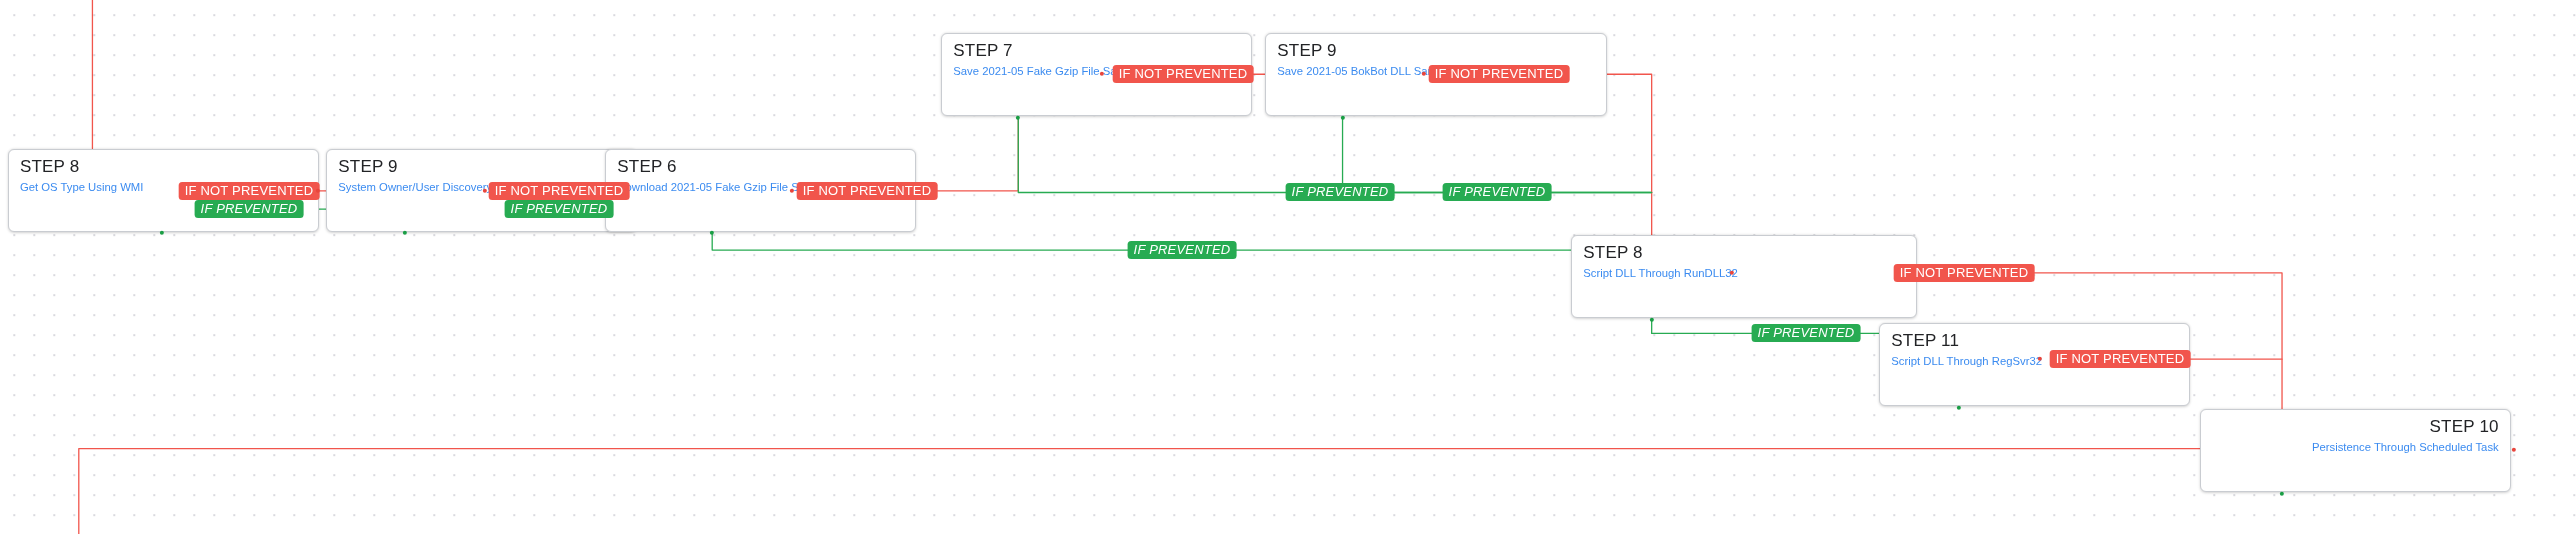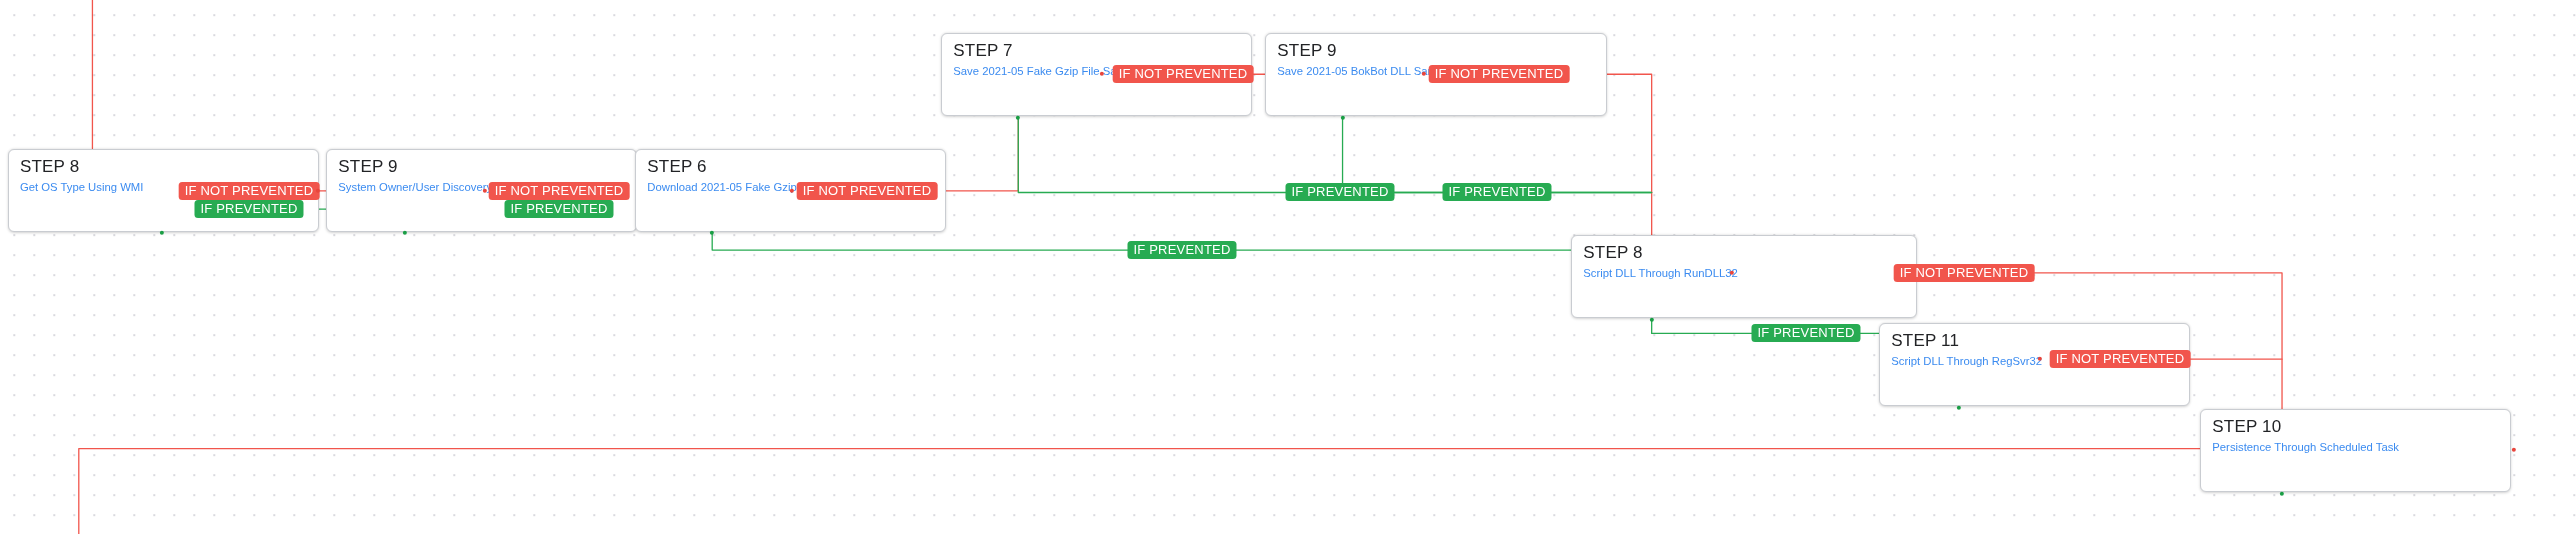--- a/index.html
+++ b/index.html
@@ -41,21 +41,21 @@
     border-radius:3.5px;
     color:#ffffff;
     font-size:13px;
     letter-spacing:0.2px;
     line-height:9.5px;
     padding:4.3px 6px 4.3px 6px;
     white-space:nowrap;
     box-sizing:border-box;
   }
   .badge.neg{background:#f1554c;}
-  .badge.pos{background:#27ab52;}
+  .badge.pos{background:#27ab52;font-style:italic;}
 
   .dot{position:absolute;width:4.3px;height:4.3px;border-radius:50%;transform:translate(-50%,-50%);}
   .dot.neg{background:#e8453c;}
   .dot.pos{background:#1a9e45;}
 </style>
 </head>
 <body>
 
 <div id="canvas">
 
@@ -79,41 +79,41 @@
 
   <div id="node-layer">
       <div class="node" style="left: 7.6px; top: 149px; width: 311px; min-height: 83px;">
         <div class="step">STEP 8</div>
         <div class="title">Get OS Type Using WMI</div>
       </div>
       <div class="node" style="left: 326px; top: 149px; width: 311px; min-height: 83px;">
         <div class="step">STEP 9</div>
         <div class="title">System Owner/User Discovery Script</div>
       </div>
-      <div class="node" style="left: 635px; top: 149px; width: 311px; min-height: 83px;">
+      <div class="node" style="left: 605px; top: 149px; width: 311px; min-height: 83px;">
         <div class="step">STEP 6</div>
         <div class="title">Download 2021-05 Fake Gzip File Sample to Memory</div>
       </div>
       <div class="node" style="left: 941px; top: 33px; width: 311px; min-height: 83px;">
         <div class="step">STEP 7</div>
         <div class="title">Save 2021-05 Fake Gzip File Sample to File System</div>
       </div>
       <div class="node" style="left: 1265px; top: 33px; width: 342px; min-height: 83px;">
         <div class="step">STEP 9</div>
         <div class="title">Save 2021-05 BokBot DLL Sample to File System</div>
       </div>
       <div class="node" style="left: 1571px; top: 235px; width: 346px; min-height: 83px;">
         <div class="step">STEP 8</div>
         <div class="title">Script DLL Through RunDLL32</div>
       </div>
       <div class="node" style="left: 1879px; top: 323px; width: 311px; min-height: 83px;">
         <div class="step">STEP 11</div>
         <div class="title">Script DLL Through RegSvr32</div>
       </div>
-      <div class="node" style="left: 2200px; top: 409px; width: 311px; min-height: 83px;">
+      <div class="node" style="left: 2200px; top: 409px; width: 311px; min-height: 83px; text-align: right;">
         <div class="step">STEP 10</div>
         <div class="title">Persistence Through Scheduled Task</div>
       </div>
     </div>
   <div id="badge-layer">
       <div class="badge neg" style="left: 249px; top: 191px;">IF NOT PREVENTED</div>
       <div class="badge pos" style="left: 249px; top: 209px;">IF PREVENTED</div>
       <div class="badge neg" style="left: 559px; top: 191px;">IF NOT PREVENTED</div>
       <div class="badge pos" style="left: 559px; top: 209px;">IF PREVENTED</div>
       <div class="badge neg" style="left: 867px; top: 191px;">IF NOT PREVENTED</div>

